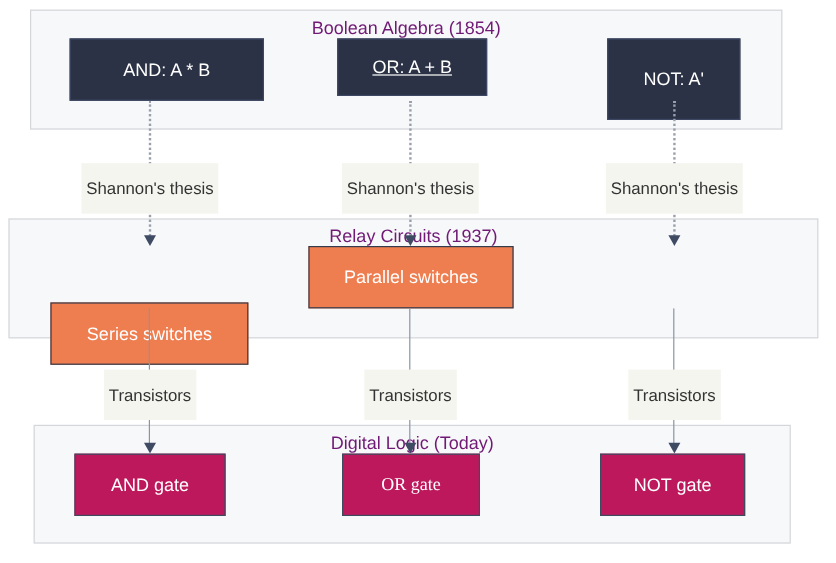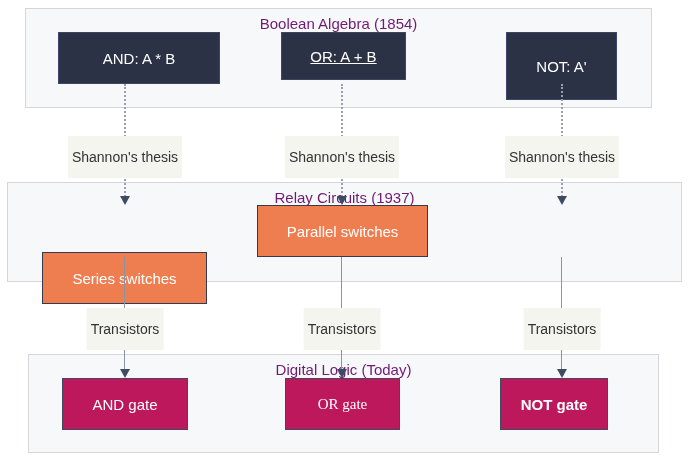--- a/index.html
+++ b/index.html
@@ -27,21 +27,21 @@
   .node-orange{background:#ee7d4f;border:1px solid #333b4d;}
   .node-slate{background:#be185d;border:1px solid #3e4a5e;}
   .n-and{left:58px;top:32px;width:162px;height:52px;}
   .n-or{left:281px;top:32px;width:125px;height:48px;text-decoration:underline;}
   .n-not{left:506px;top:32px;width:111px;height:68px;}
   .n-series{left:42px;top:205px;width:165px;height:52px;margin-top:47px;}
   .n-parallel{left:257px;top:205px;width:171px;height:52px;}
   .n-normally{left:478px;top:205px;width:168px;height:52px;}
   .n-andgate{left:62px;top:378px;width:126px;height:52px;}
   .n-orgate{left:285px;top:378px;width:115px;height:52px;font-family:Liberation Serif, serif;}
-  .n-notgate{left:500px;top:378px;width:108px;height:52px;font-weight:bold;}
+  .n-notgate{left:500px;top:378px;width:121px;height:52px;}
   
   .edge-line{position:absolute;width:0;}
   .edge-dotted{border-left:2px dotted #99a0ab;}
   .edge-solid{border-left:1.5px solid #8a94a6;}
   .row1{top:84px;height:113px;}
   .row2{top:257px;height:113px;}
   .e-c1{left:124px;}
   .e-c2{left:341px;}
   .e-c3{left:561px;}
   .arrowhead{

